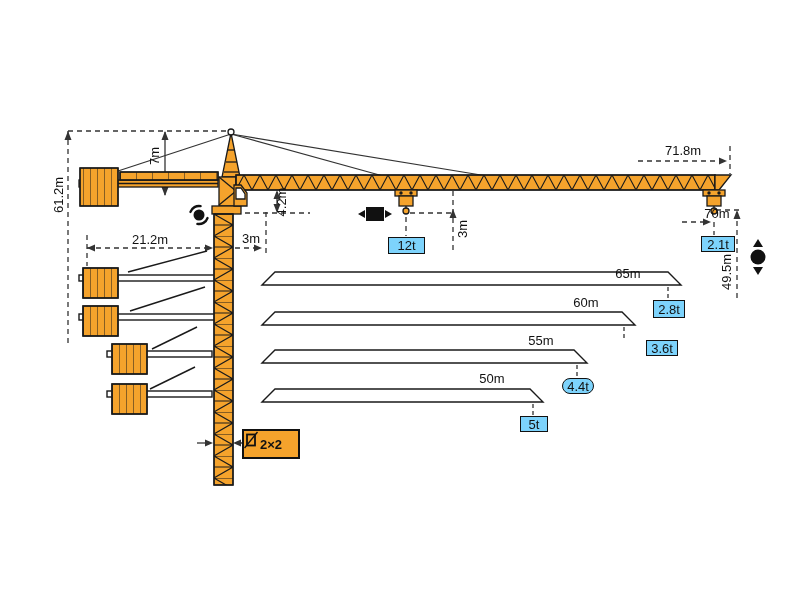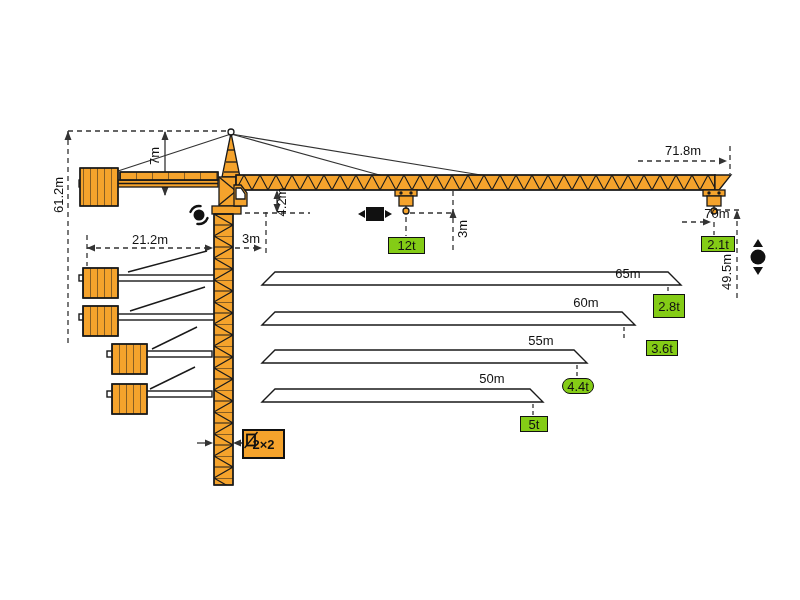--- a/index.html
+++ b/index.html
@@ -2,21 +2,21 @@
 <html><head>
 <meta charset="utf-8">
 <style>
   html,body{margin:0;padding:0;background:#fff;}
   #stage{position:relative;width:800px;height:600px;background:#fff;overflow:hidden;
          font-family:"Liberation Sans",sans-serif;color:#111;}
   #stage svg{position:absolute;left:0;top:0;}
   .lbl{position:absolute;font-size:13px;line-height:14px;white-space:nowrap;
        text-align:center;color:#111;}
   .rot{transform:rotate(-90deg);}
-  .tbox{position:absolute;background:#84cc16;border:1.6px solid #111;
+  .tbox{position:absolute;background:#7dd3fc;border:1.6px solid #111;
         display:flex;align-items:center;justify-content:center;
         font-size:13px;box-sizing:border-box;}
   .obox{position:absolute;background:#f5a32c;border:2px solid #111;
         display:flex;align-items:center;justify-content:center;gap:5px;
         font-size:13px;font-weight:bold;box-sizing:border-box;}
 </style>
 </head>
 <body>
 
 <div id="stage">
@@ -216,26 +216,26 @@
 <div class="lbl rot" style="left:706px;top:265px;width:42px;">49.5m</div>
 
 <div class="tbox" style="left:388px;top:237px;width:37px;height:17px;">12t</div>
 <div class="tbox" style="left:701px;top:236px;width:34px;height:16px;">2.1t</div>
 
 <div class="lbl" style="left:608px;top:256px;width:40px;margin-top:11px;">65m</div>
 <div class="lbl" style="left:566px;top:296px;width:40px;">60m</div>
 <div class="lbl" style="left:521px;top:334px;width:40px;">55m</div>
 <div class="lbl" style="left:472px;top:372px;width:40px;">50m</div>
 
-<div class="tbox" style="left:653px;top:294px;width:32px;height:24px;">2.8t</div>
+<div class="tbox" style="left:653px;top:300px;width:32px;height:18px;">2.8t</div>
 <div class="tbox" style="left:610px;top:340px;width:32px;height:16px;margin-left:36px;">3.6t</div>
 <div class="tbox" style="left:562px;top:378px;width:32px;height:16px;border-radius:8px;">4.4t</div>
 <div class="tbox" style="left:520px;top:416px;width:28px;height:16px;">5t</div>
 
-<div class="obox" style="left:242px;top:429px;width:43px;height:30px;">
+<div class="obox" style="left:242px;top:429px;width:58px;height:30px;">
   <svg width="14" height="18" viewBox="0 0 14 18">
     <rect x="3" y="3.5" width="8" height="11" fill="none" stroke="#111" stroke-width="1.8"></rect>
     <line x1="0.5" y1="17" x2="13.5" y2="1" stroke="#111" stroke-width="1.4"></line>
   </svg>
   <span>2×2</span>
 </div>
 
 </div>
 
 </body></html>

